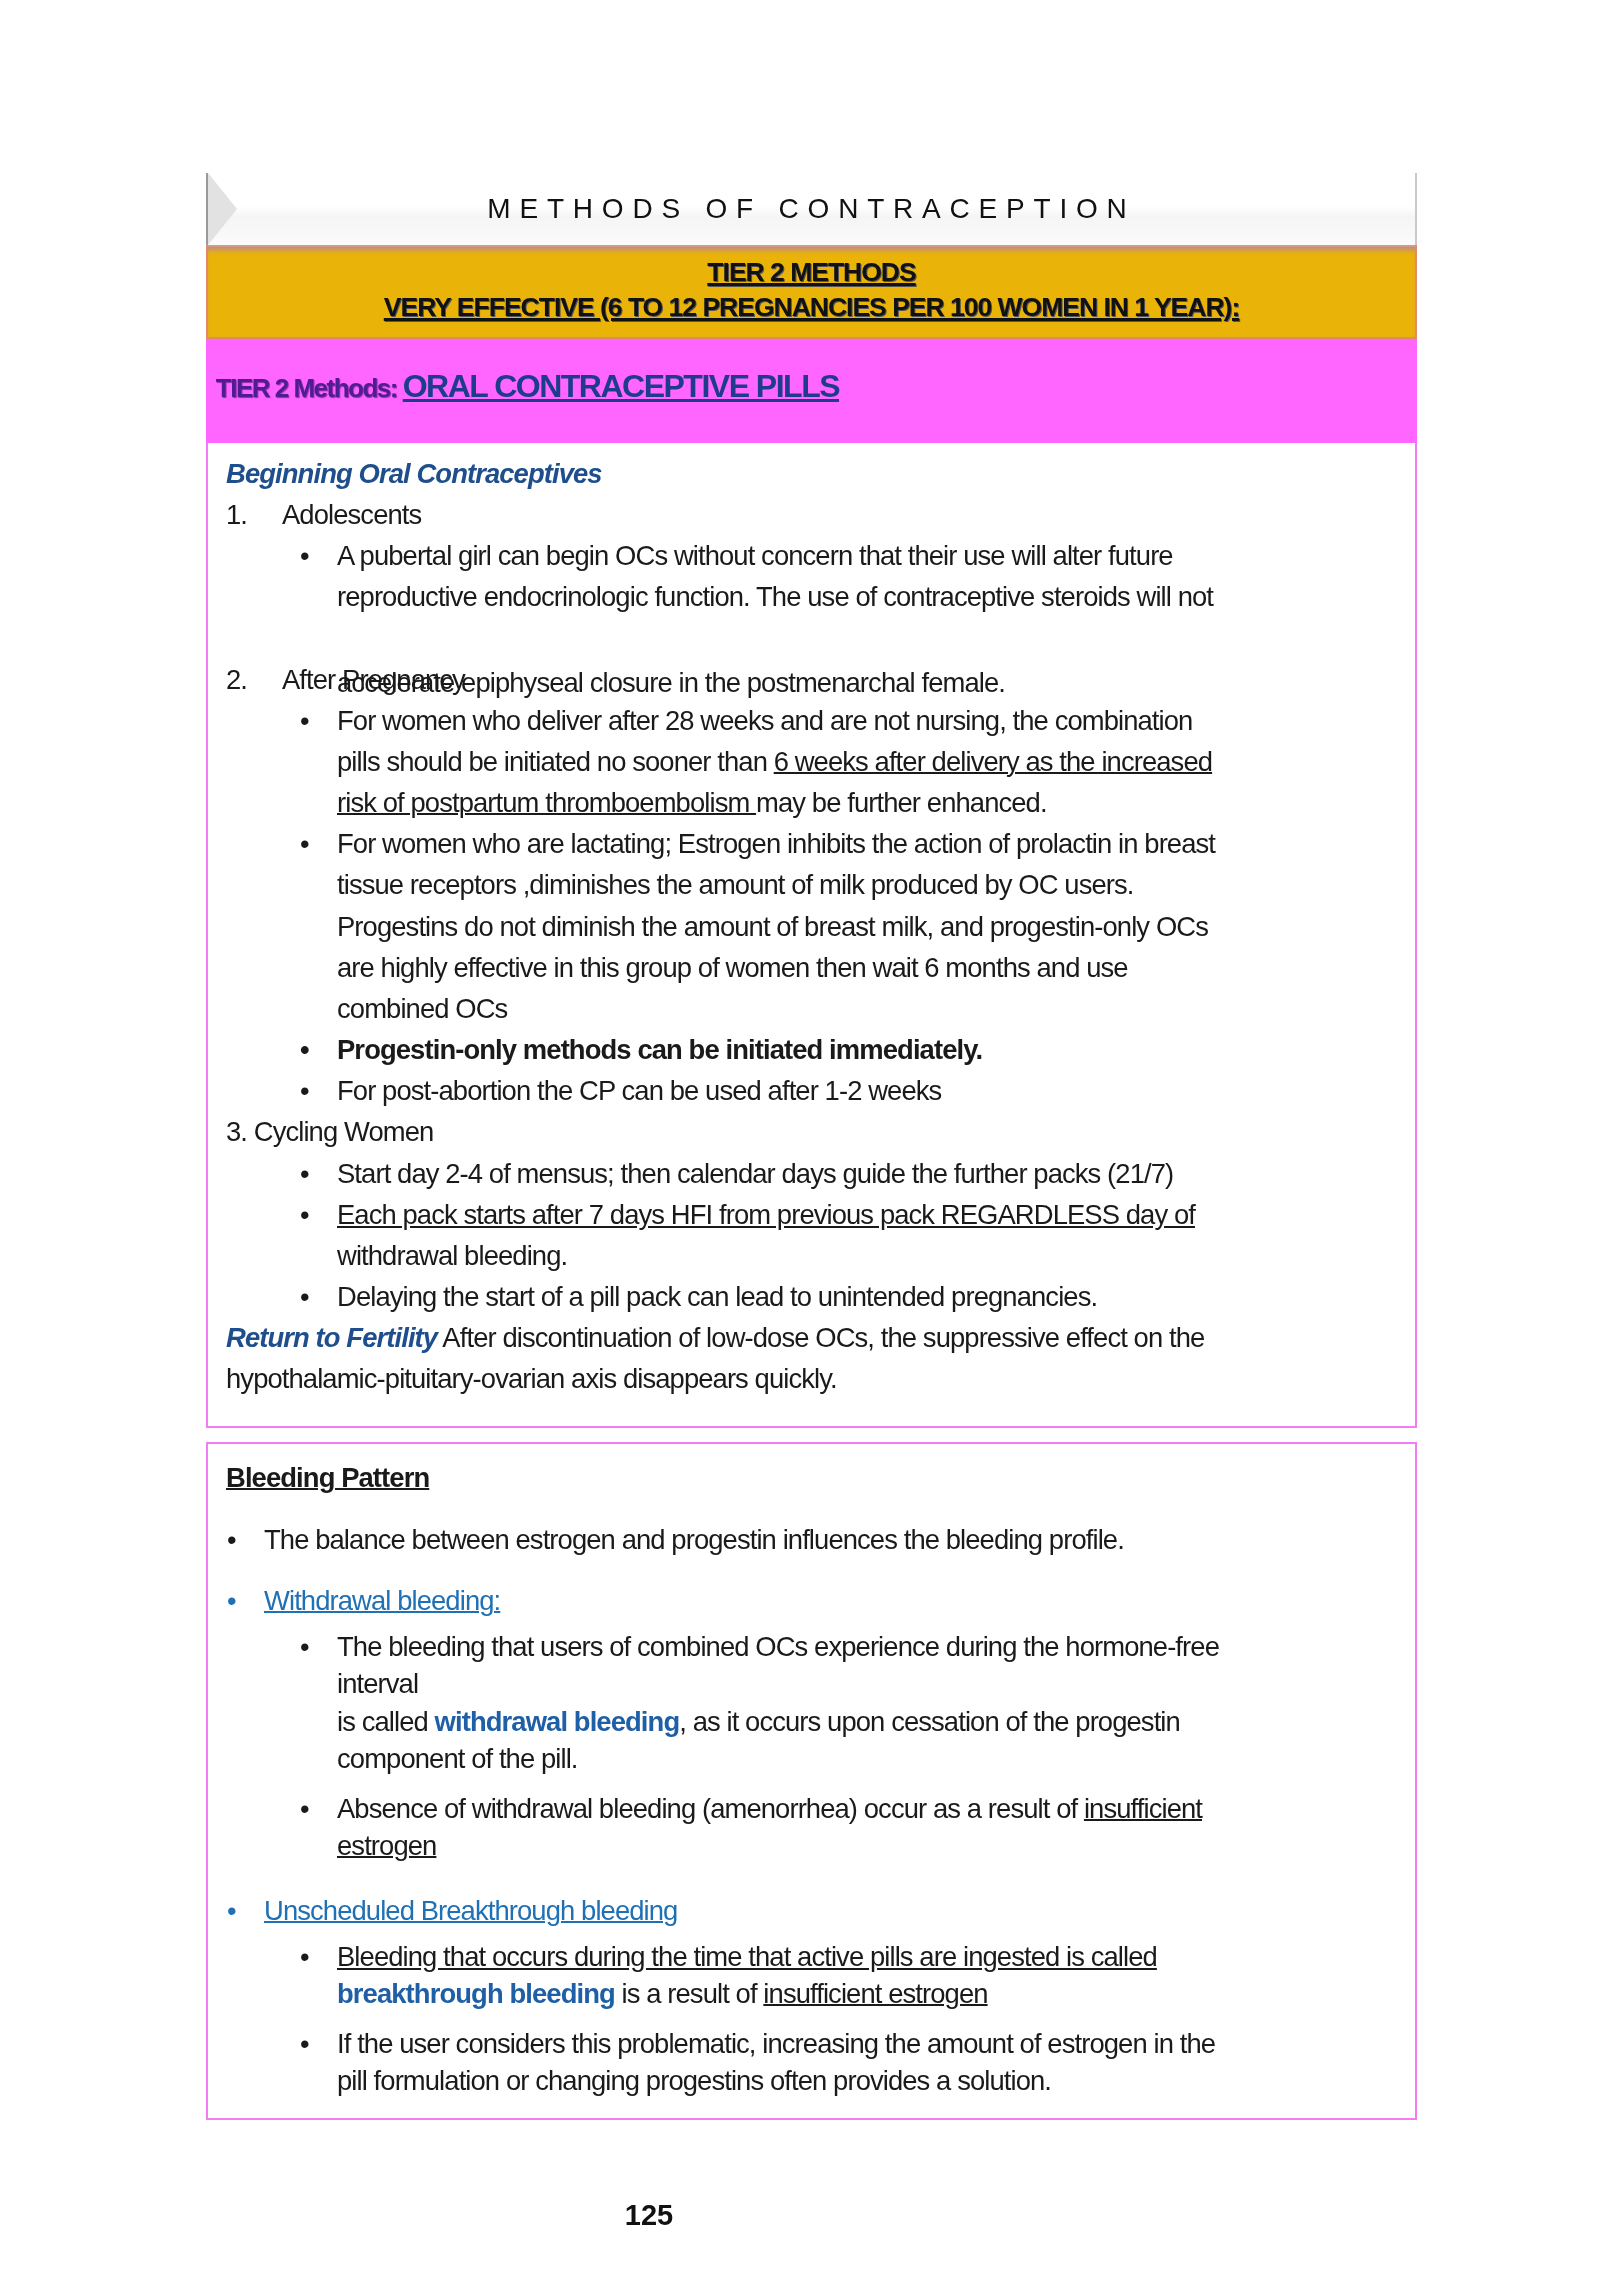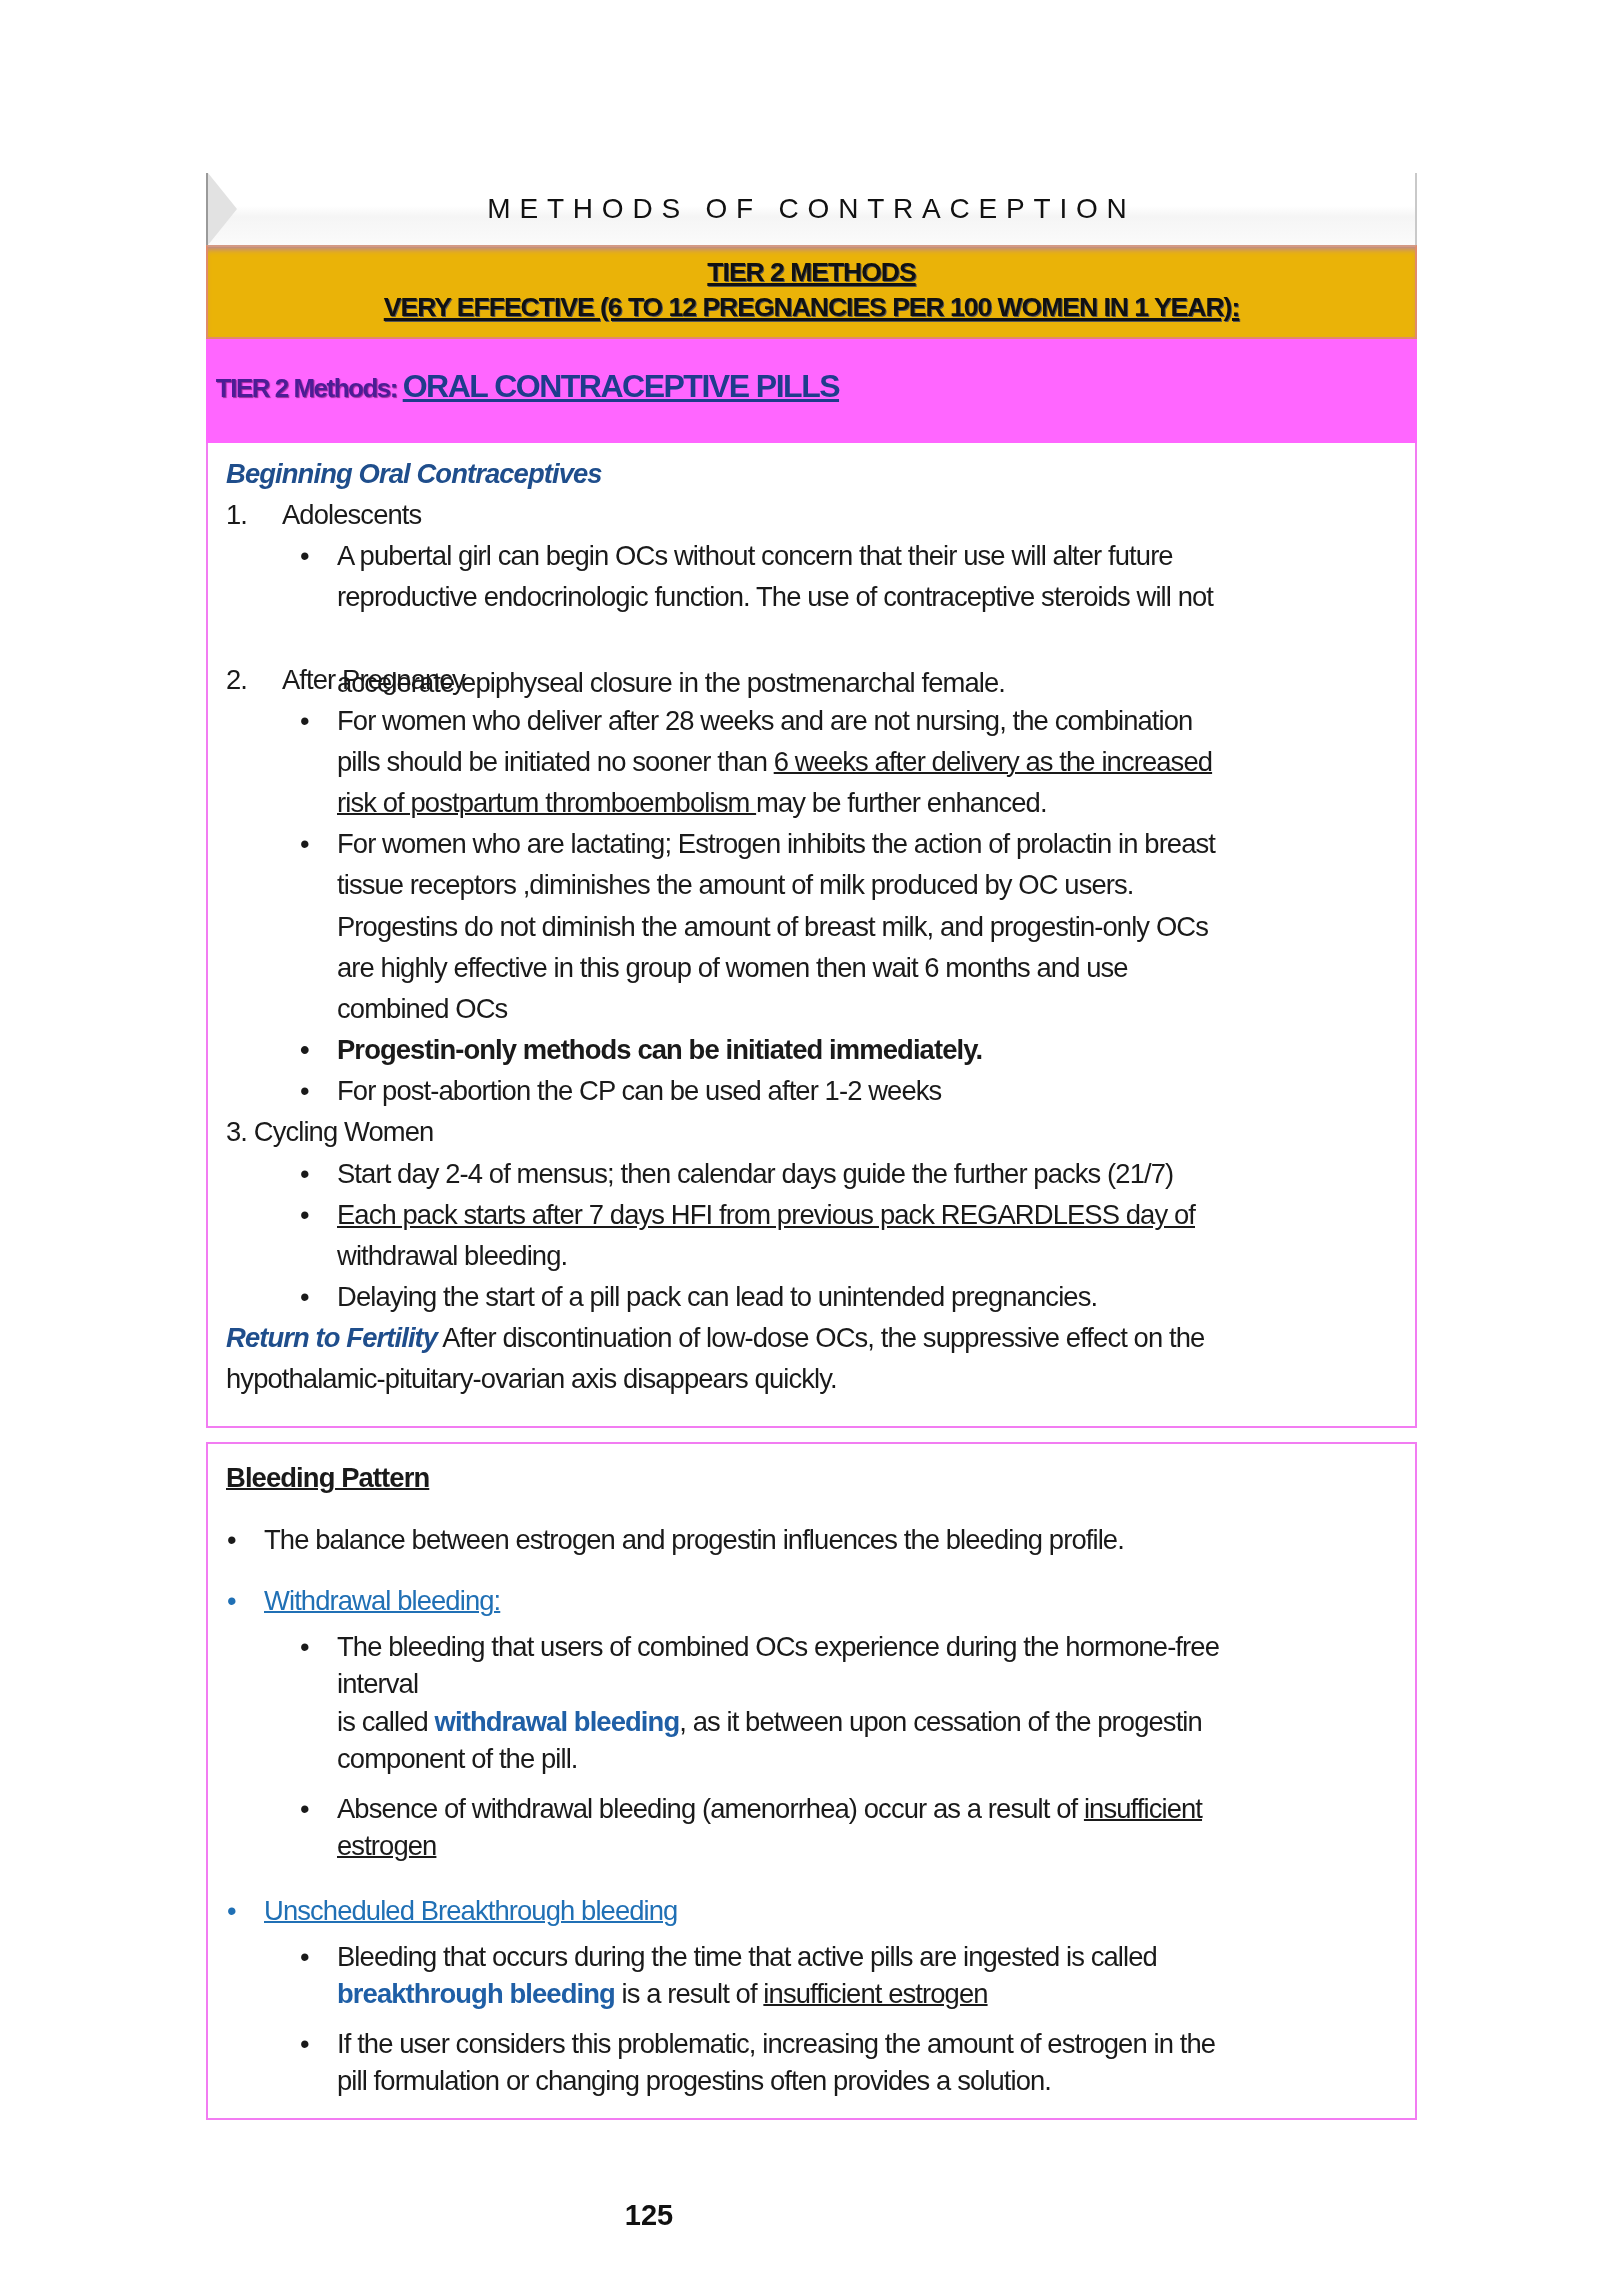--- a/index.html
+++ b/index.html
@@ -103,28 +103,28 @@
 <div class="frame box box2"></div>
 
 <div class="txt bold u" style="left:226px; top:1457px;">Bleeding Pattern</div>
 
 <div class="txt bullet" style="left:264px; top:1519px;">The balance between estrogen and progestin influences the bleeding profile.</div>
 
 <div class="txt bullet" style="left:264px; top:1580px; color:#2070b5;"><span class="blue-link">Withdrawal bleeding:</span></div>
 
 <div class="txt bullet" style="left:337px; top:1628px; line-height:37px;">The bleeding that users of combined OCs experience during the hormone-free</div>
 <div class="txt" style="left:337px; top:1665px; line-height:37px;">interval</div>
-<div class="txt" style="left:337px; top:1703px; line-height:37px;"><span>is called </span><span class="blue-bold">withdrawal bleeding</span><span>, as it between upon cessation of the progestin</span></div>
+<div class="txt" style="left:337px; top:1703px; line-height:37px;"><span>is called </span><span class="blue-bold">withdrawal bleeding</span><span>, as it occurs upon cessation of the progestin</span></div>
 <div class="txt" style="left:337px; top:1740px; line-height:37px;">component of the pill.</div>
 
 <div class="txt bullet" style="left:337px; top:1790px; line-height:37px;"><span>Absence of withdrawal bleeding (amenorrhea) occur as a result of </span><span class="u">insufficient</span></div>
 <div class="txt u" style="left:337px; top:1827px; line-height:37px;">estrogen</div>
 
 <div class="txt bullet" style="left:264px; top:1890px; color:#2070b5;"><span class="blue-link">Unscheduled Breakthrough bleeding</span></div>
 
-<div class="txt bullet" style="left:337px; top:1938px; line-height:37px;">Bleeding that occurs during the time that active pills are ingested is called</div>
+<div class="txt bullet" style="left:337px; top:1938px; line-height:37px;text-decoration:underline;">Bleeding that occurs during the time that active pills are ingested is called</div>
 <div class="txt" style="left:337px; top:1975px; line-height:37px;"><span class="blue-bold">breakthrough bleeding</span><span> is a result of </span><span class="u">insufficient estrogen</span></div>
 
 <div class="txt bullet" style="left:337px; top:2025px; line-height:37px;">If the user considers this problematic, increasing the amount of estrogen in the</div>
 <div class="txt" style="left:337px; top:2062px; line-height:37px;">pill formulation or changing progestins often provides a solution.</div>
 
 <div class="pagenum">125</div>
 
 
 </body></html>

